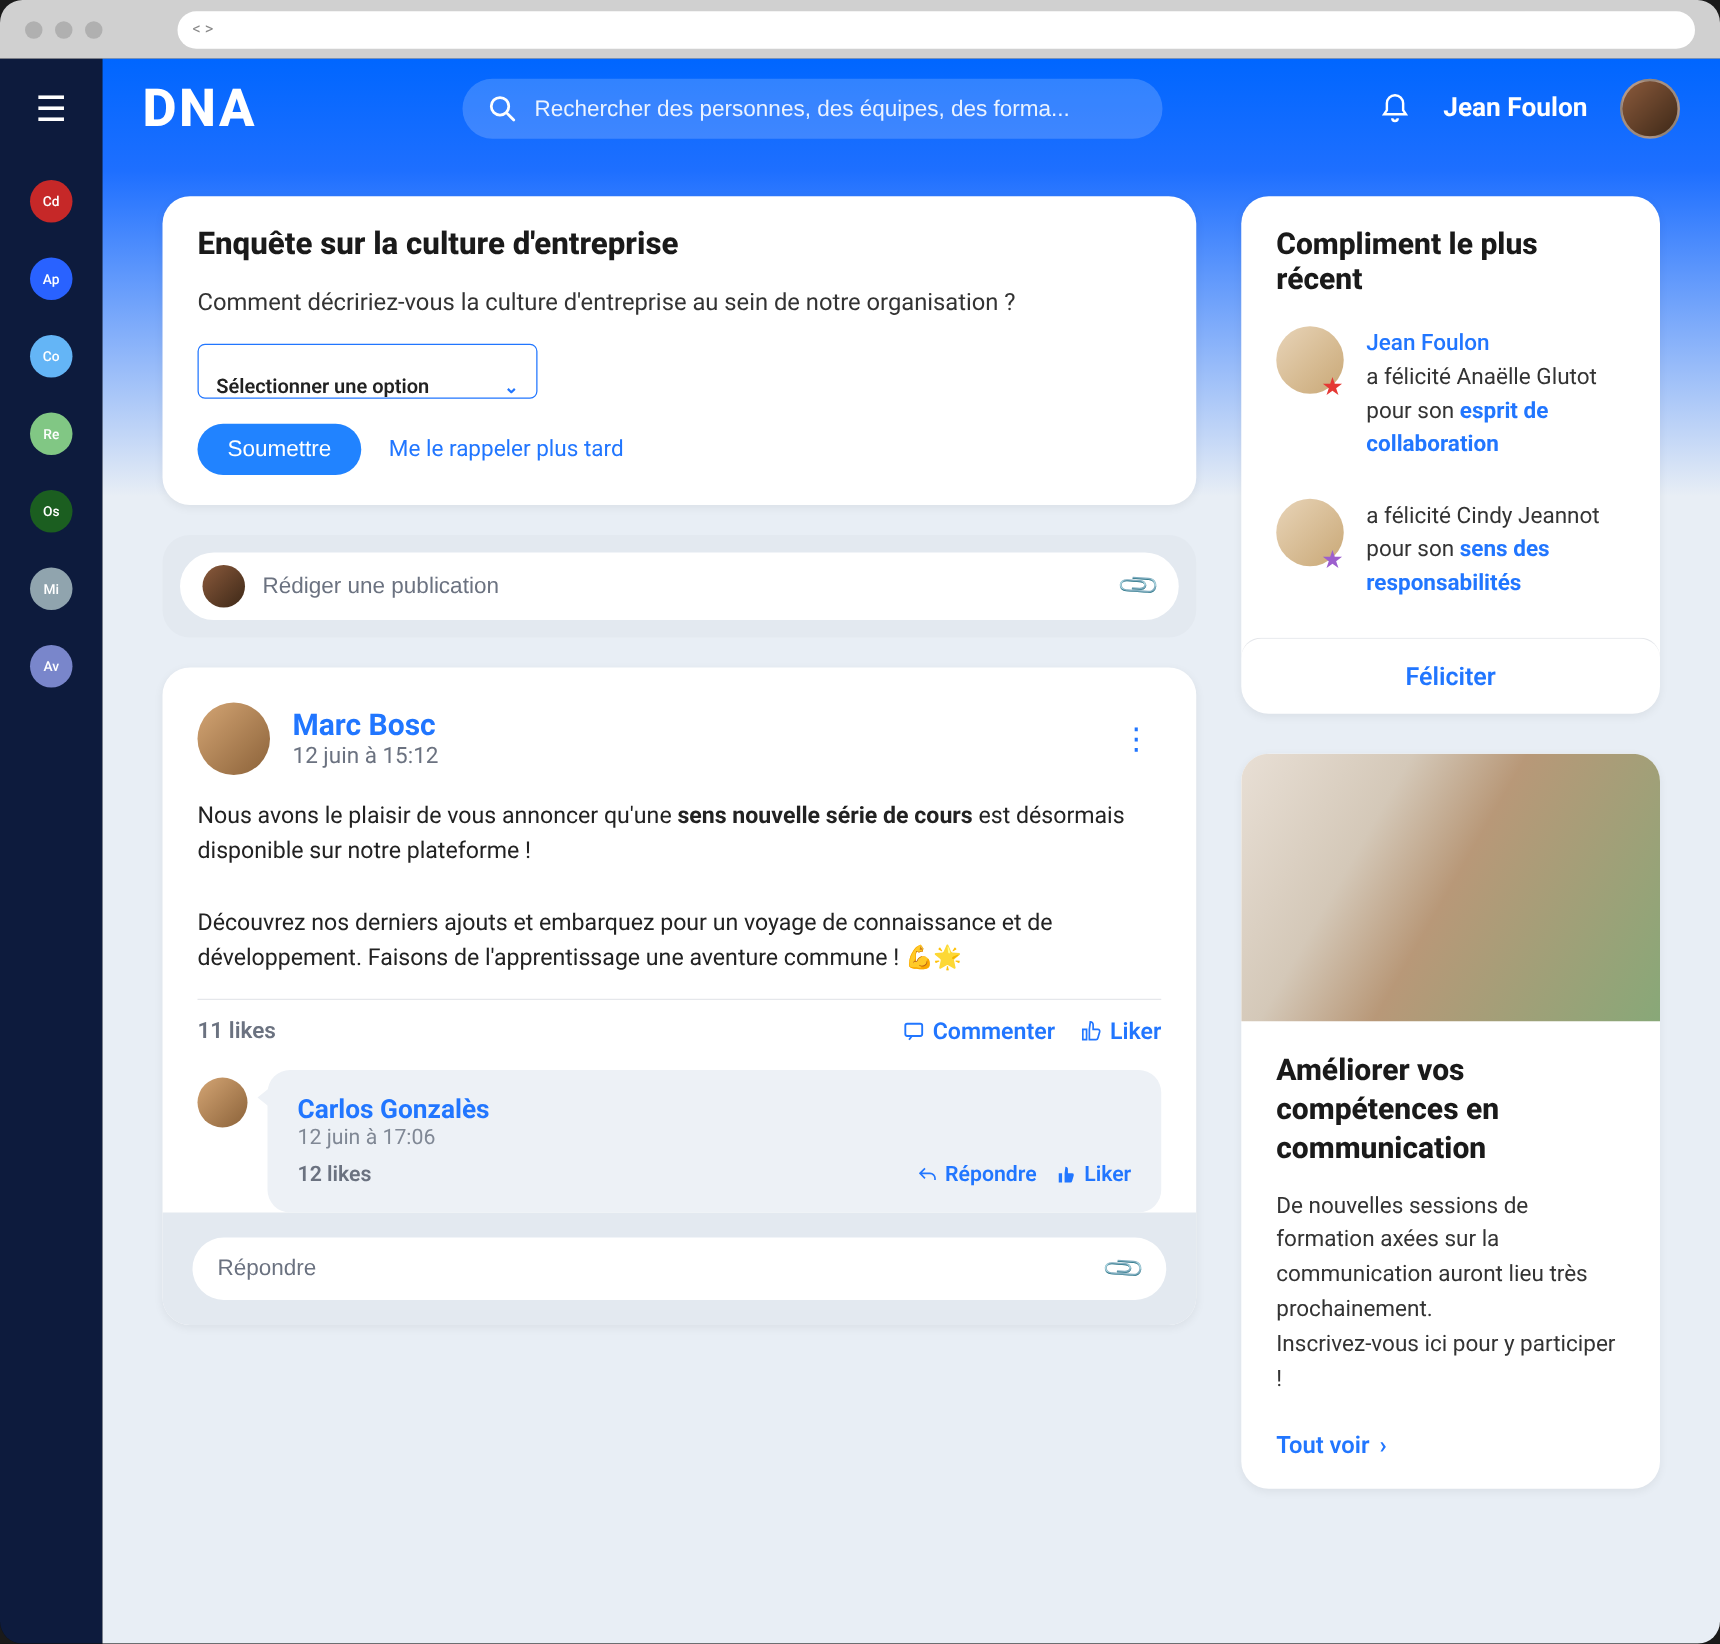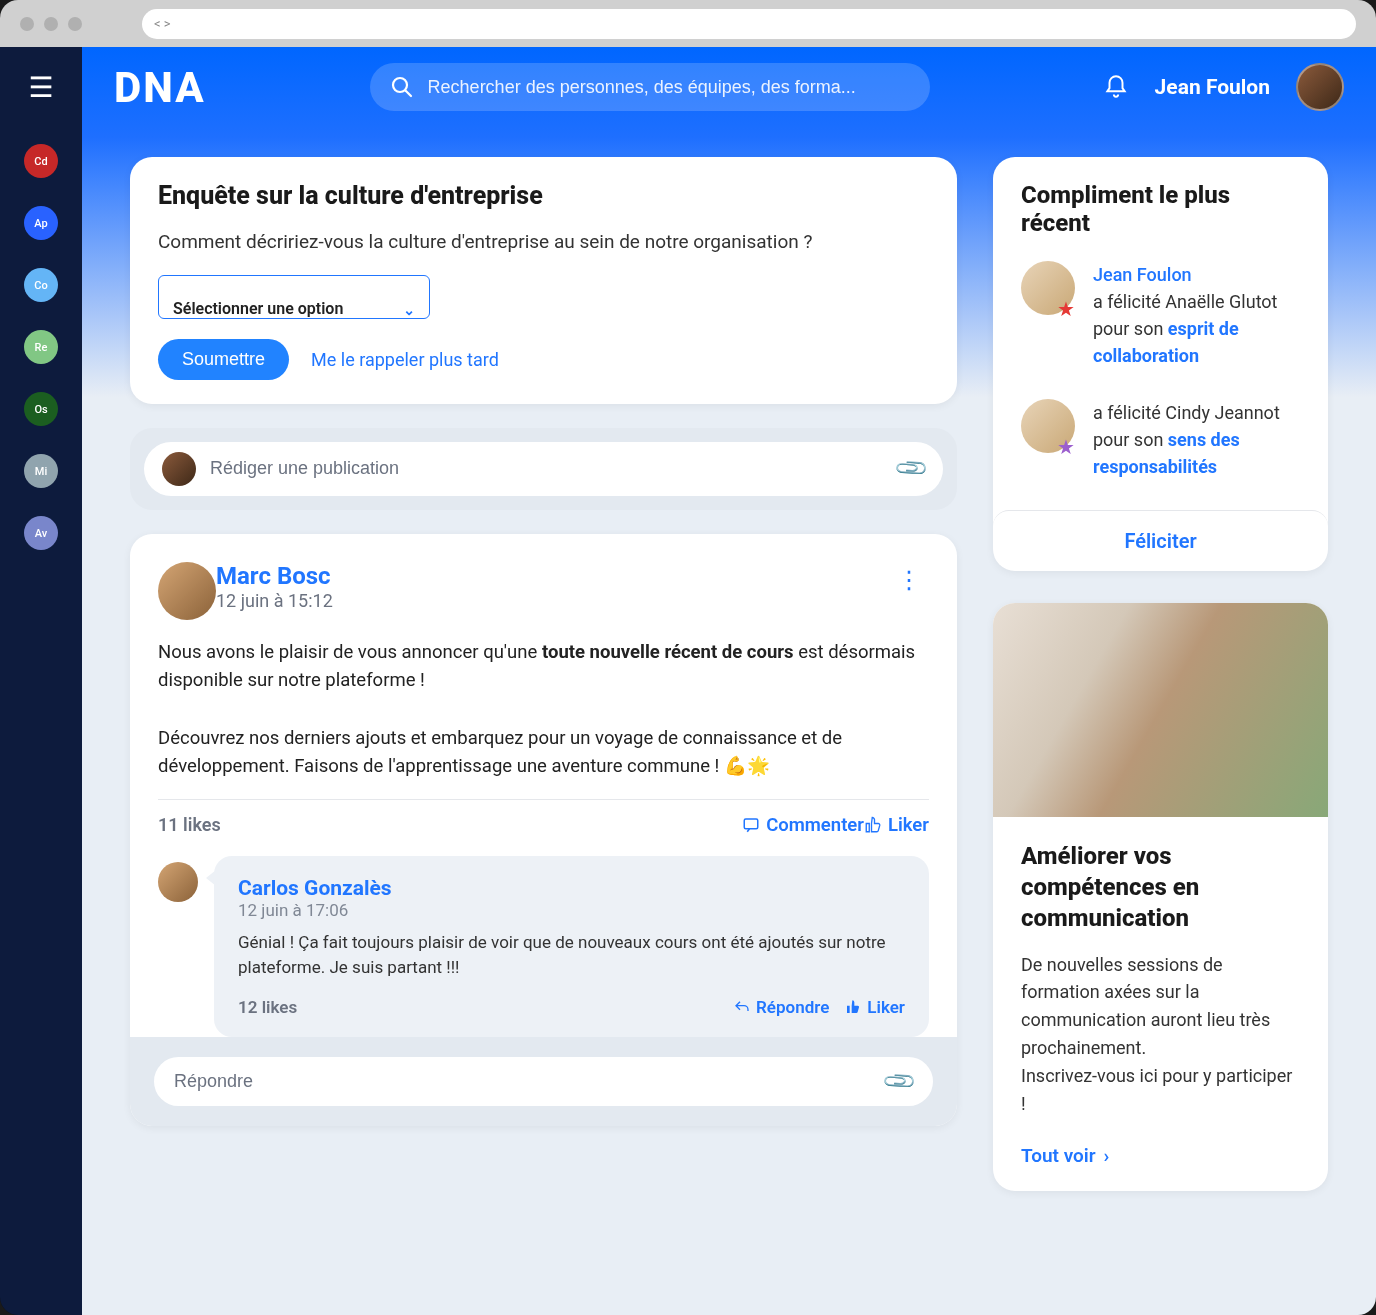--- a/index.html
+++ b/index.html
@@ -192,39 +192,39 @@
   flex: 1;
   border: none;
   outline: none;
   font-size: 18px;
   color: #333;
 }
 .compose-input::placeholder { color: #6b7280; }
 .attach-icon { color: #2176ff; cursor: pointer; transform: rotate(-45deg); font-size: 22px; }
 
 .post-card { padding: 28px; }
-.post-head { display: flex; align-items: flex-start; margin-bottom: 18px; position: relative; }
+.post-head { display: flex; align-items: center; gap: 18px; margin-bottom: 18px; position: relative; }
 .post-avatar {
   width: 58px; height: 58px; border-radius: 50%;
   background: linear-gradient(135deg, #d4a574, #8b6239);
 }
 .post-author { font-size: 24px; font-weight: 700; color: #2176ff; }
 .post-date { font-size: 18px; color: #6b7280; }
 .post-menu { margin-left: auto; color: #2176ff; font-size: 24px; cursor: pointer; padding: 4px 8px; }
 .post-body { font-size: 18.5px; color: #222; line-height: 1.55; margin-bottom: 18px; }
 .post-body strong { font-weight: 700; }
 .post-actions-row {
   display: flex;
   align-items: center;
   border-top: 1px solid #e5e7eb;
   padding-top: 14px;
   margin-top: 10px;
 }
 .likes-count { color: #6b7280; font-size: 18px; font-weight: 600; }
-.post-action-btns { margin-left: auto; display: flex; }
+.post-action-btns { margin-left: auto; display: flex; gap: 20px; }
 .action-btn { color: #2176ff; font-size: 18.5px; font-weight: 600; cursor: pointer; display: flex; align-items: center; gap: 6px; }
 
 .comment-block { display: flex; gap: 16px; margin-top: 20px; }
 .comment-avatar {
   width: 40px; height: 40px; border-radius: 50%;
   background: linear-gradient(135deg, #d4a574, #8b6239);
   flex-shrink: 0;
   margin-top: 6px;
 }
 .comment-bubble {
@@ -374,21 +374,21 @@
           <div class="card post-card">
             <div class="post-head">
               <div class="post-avatar"></div>
               <div>
                 <div class="post-author">Marc Bosc</div>
                 <div class="post-date">12 juin à 15:12</div>
               </div>
               <div class="post-menu">⋮</div>
             </div>
             <div class="post-body">
-              <span>Nous avons le plaisir de vous annoncer qu'une </span><strong>toute nouvelle récent de cours</strong><span> est désormais disponible sur notre plateforme !</span>
+              <span>Nous avons le plaisir de vous annoncer qu'une </span><strong>sens nouvelle série de cours</strong><span> est désormais disponible sur notre plateforme !</span>
               <br><br>
               <span>Découvrez nos derniers ajouts et embarquez pour un voyage de connaissance et de développement. Faisons de l'apprentissage une aventure commune ! 💪🌟</span>
             </div>
             <div class="post-actions-row">
               <div class="likes-count">11 likes</div>
               <div class="post-action-btns">
                 <div class="action-btn">
                   <svg width="18" height="18" viewBox="0 0 24 24" fill="none">
                       <rect x="3" y="4" width="18" height="13" rx="2" stroke="#2176ff" stroke-width="2"></rect>
                       <path d="M7 21l3-4" stroke="#2176ff" stroke-width="2"></path>
@@ -402,21 +402,20 @@
                   <span>Liker</span>
                 </div>
               </div>
             </div>
 
             <div class="comment-block">
               <div class="comment-avatar"></div>
               <div class="comment-bubble">
                 <div class="comment-author">Carlos Gonzalès</div>
                 <div class="comment-date">12 juin à 17:06</div>
-                <div class="comment-text">Génial ! Ça fait toujours plaisir de voir que de nouveaux cours ont été ajoutés sur notre plateforme. Je suis partant !!!</div>
                 <div class="comment-footer">
                   <div class="likes-count">12 likes</div>
                   <div class="comment-actions">
                     <div class="action-btn">
                       <svg width="16" height="16" viewBox="0 0 24 24" fill="none">
                           <path d="M9 4L3 10l6 6M3 10h12a6 6 0 0 1 6 6v2" stroke="#2176ff" stroke-width="2"></path>
                         </svg>
                       <span>Répondre</span>
                     </div>
                     <div class="action-btn">

